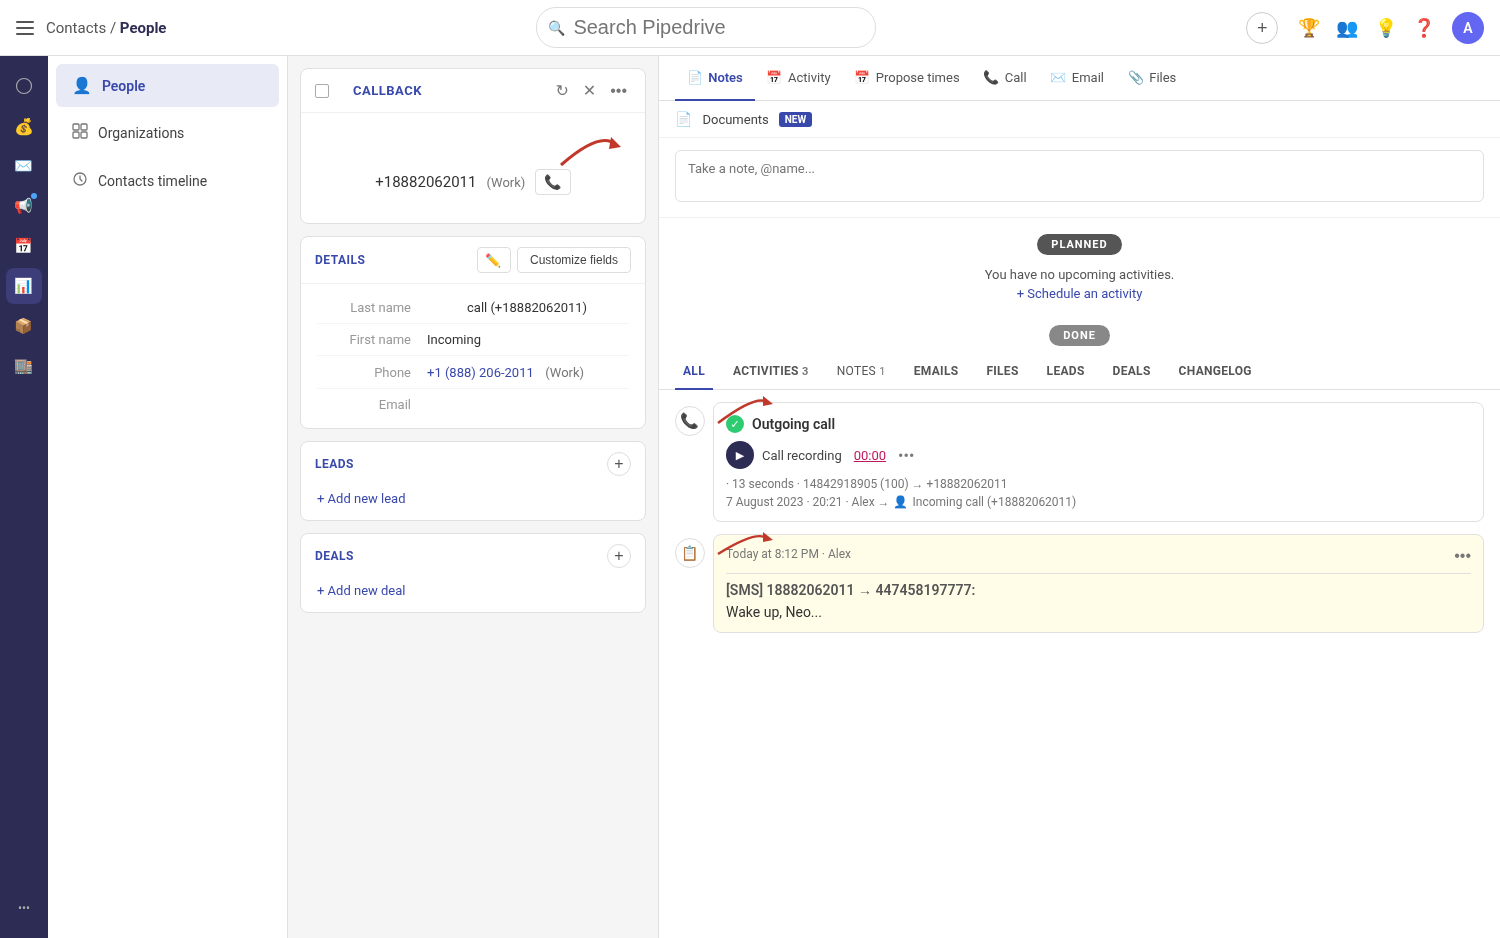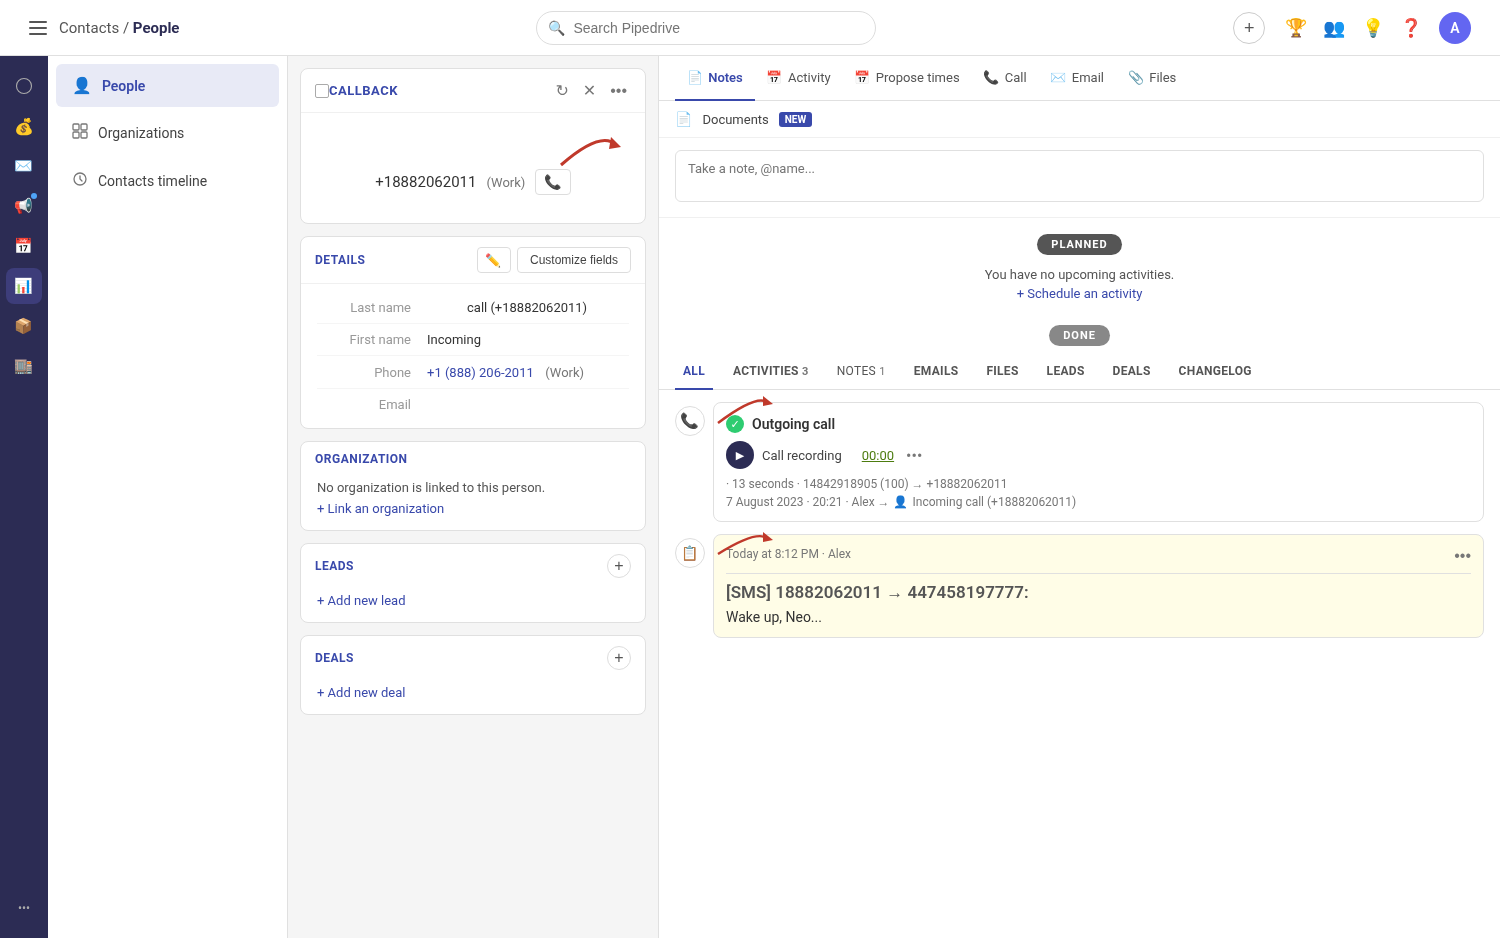--- a/index.html
+++ b/index.html
@@ -2,35 +2,35 @@
 <html><head>
   <meta charset="utf-8">
   <style>
     * { box-sizing: border-box; margin: 0; padding: 0; }
     body { font-family: -apple-system, BlinkMacSystemFont, 'Segoe UI', Roboto, sans-serif; font-size: 14px; background: #f5f5f5; display: flex; flex-direction: column; height: 938px; overflow: hidden; }
     .topbar-search-wrap { position: relative; }
   </style>
 </head>
 <body>
 
-<div style="display:flex;align-items:center;background:#fff;border-bottom:1px solid #e0e0e0;height:56px;padding:0 29px;gap:12px;flex-shrink:0;">
+<div style="display:flex;align-items:center;background:#fff;border-bottom:1px solid #e0e0e0;height:56px;padding:0 16px;gap:12px;flex-shrink:0;">
   <span style="color:#555;cursor:pointer;font-size:18px;display:flex;align-items:center;gap:6px;">
     <svg width="18" height="14" viewBox="0 0 18 14">
         <rect y="0" width="18" height="2" rx="1" fill="#555"></rect>
         <rect y="6" width="18" height="2" rx="1" fill="#555"></rect>
         <rect y="12" width="18" height="2" rx="1" fill="#555"></rect>
       </svg>
   </span>
   <span style="font-size:15px;color:#555;">
     <span>Contacts / </span><strong style="color:#2c2c54;">People</strong>
   </span>
   <div style="flex:1;display:flex;justify-content:center;">
     <div class="topbar-search-wrap" style="position:relative;">
       <span style="position:absolute;left:12px;top:50%;transform:translateY(-50%);color:#999;">🔍</span>
-      <input style="width: 340px; padding: 8px 16px 8px 36px; border: 1px solid rgb(221, 221, 221); border-radius: 20px; font-size: 14px; background: rgb(255, 255, 255); color: rgb(85, 85, 85); outline: none;" type="text" placeholder="Search Pipedrive">
+      <input style="width: 340px; padding: 8px 16px 8px 36px; border: 1px solid rgb(221, 221, 221); border-radius: 20px; font-size: 20px; background: rgb(255, 255, 255); color: rgb(85, 85, 85); outline: none;" type="text" placeholder="Search Pipedrive">
     </div>
   </div>
   <button style="width:32px;height:32px;border-radius:50%;border:1.5px solid #ccc;background:#fff;display:flex;align-items:center;justify-content:center;cursor:pointer;font-size:18px;color:#555;line-height:1;">+</button>
   <div style="display:flex;gap:16px;align-items:center;margin-left:8px;">
     <span style="color:#555;font-size:18px;cursor:pointer;">🏆</span>
     <span style="color:#555;font-size:18px;cursor:pointer;">👥</span>
     <span style="color:#555;font-size:18px;cursor:pointer;">💡</span>
     <span style="color:#555;font-size:18px;cursor:pointer;">❓</span>
     <div style="width:32px;height:32px;border-radius:50%;background:#6366f1;color:#fff;display:flex;align-items:center;justify-content:center;font-size:14px;font-weight:600;cursor:pointer;">A</div>
   </div>
@@ -84,21 +84,21 @@
       <span>Contacts timeline</span>
     </div>
   </div>
 
   <div style="flex:1;display:flex;overflow:hidden;background:#f5f5f5;">
 
     <div style="width:370px;flex-shrink:0;overflow-y:auto;padding:12px;display:flex;flex-direction:column;gap:12px;">
 
       <div style="background:#fff;border-radius:8px;border:1px solid #e0e0e0;overflow:hidden;">
         <div style="display:flex;align-items:center;justify-content:space-between;padding:10px 14px;border-bottom:1px solid #f0f0f0;">
-          <div style="display:flex;align-items:center;gap:0;">
+          <div style="display:flex;align-items:center;gap:24px;">
             <span style="width:14px;height:14px;border:1.5px solid #aaa;border-radius:2px;display:inline-block;"></span>
             <span style="font-size:13px;font-weight:700;color:#3949ab;letter-spacing:0.5px;">CALLBACK</span>
           </div>
           <div style="display:flex;gap:6px;align-items:center;">
             <button style="background:none;border:none;cursor:pointer;color:#777;font-size:16px;padding:2px 4px;">↻</button>
             <button style="background:none;border:none;cursor:pointer;color:#777;font-size:16px;padding:2px 4px;">✕</button>
             <button style="background:none;border:none;cursor:pointer;color:#777;font-size:16px;padding:2px 4px;">•••</button>
           </div>
         </div>
         <div style="padding:20px 16px;position:relative;min-height:110px;">
@@ -139,29 +139,20 @@
               <span style="color:#777;font-size:13px;margin-left:8px;">(Work)</span>
             </div>
           </div>
           <div style="display:flex;padding:8px 0;">
             <span style="width:110px;color:#999;font-size:13px;text-align:right;padding-right:16px;flex-shrink:0;">Email</span>
             <span style="color:#333;font-size:13px;"></span>
           </div>
         </div>
       </div>
 
-      <div style="background:#fff;border-radius:8px;border:1px solid #e0e0e0;overflow:hidden;">
-        <div style="display:flex;align-items:center;justify-content:space-between;padding:10px 14px;">
-          <span style="font-size:12px;font-weight:700;color:#3949ab;letter-spacing:0.5px;">ORGANIZATION</span>
-        </div>
-        <div style="padding:4px 16px 14px;">
-          <p style="color:#555;font-size:13px;">No organization is linked to this person.</p>
-          <a style="color:#3949ab;font-size:13px;cursor:pointer;display:inline-block;margin-top:6px;text-decoration:none;">+ Link an organization</a>
-        </div>
-      </div>
 
       <div style="background:#fff;border-radius:8px;border:1px solid #e0e0e0;overflow:hidden;">
         <div style="display:flex;align-items:center;justify-content:space-between;padding:10px 14px;">
           <span style="font-size:12px;font-weight:700;color:#3949ab;letter-spacing:0.5px;">LEADS</span>
           <button style="width:24px;height:24px;border-radius:50%;border:1px solid #ddd;background:#fff;display:flex;align-items:center;justify-content:center;cursor:pointer;font-size:16px;color:#555;">+</button>
         </div>
         <div style="padding:4px 16px 14px;">
           <a style="color:#3949ab;font-size:13px;cursor:pointer;text-decoration:none;">+ Add new lead</a>
         </div>
       </div>
@@ -251,21 +242,21 @@
             <polygon points="50,8 60,16 50,18" fill="#c0392b"></polygon>
           </svg>
           <div style="flex:1;background:#fff;border:1px solid #e0e0e0;border-radius:8px;padding:12px;">
             <div style="display:flex;align-items:center;gap:8px;margin-bottom:8px;">
               <span style="width:18px;height:18px;border-radius:50%;background:#2ecc71;display:flex;align-items:center;justify-content:center;color:#fff;font-size:11px;flex-shrink:0;">✓</span>
               <span style="font-size:14px;font-weight:600;color:#333;">Outgoing call</span>
             </div>
             <div style="display:flex;align-items:center;gap:8px;margin-bottom:8px;">
               <button style="width:28px;height:28px;border-radius:50%;background:#2c2c54;display:flex;align-items:center;justify-content:center;color:#fff;font-size:11px;cursor:pointer;border:none;flex-shrink:0;">▶</button>
               <span style="font-size:13px;color:#444;">Call recording</span>
-              <span style="font-size:13px;color:#4d7c0f;margin-left:12px;text-decoration:underline;">00:00</span>
+              <span style="font-size:13px;color:#be185d;margin-left:4px;text-decoration:underline;">00:00</span>
               <span style="color:#777;cursor:pointer;font-size:16px;margin-left:4px;">•••</span>
             </div>
             <p style="font-size:12px;color:#777;margin-bottom:4px;">· 13 seconds · 14842918905 (100) → +18882062011</p>
             <div style="font-size:12px;color:#777;display:flex;align-items:center;gap:4px;">
               <span>7 August 2023 · 20:21 · Alex →</span>
               <span>👤</span>
               <span>Incoming call (+18882062011)</span>
             </div>
           </div>
         </div>
@@ -279,21 +270,21 @@
           <svg style="position:absolute;left:38px;top:-10px;" width="60" height="35" viewBox="0 0 60 35">
             <path d="M5 30 Q45 5 55 15" stroke="#c0392b" stroke-width="2.5" fill="none"></path>
             <polygon points="50,8 60,16 50,18" fill="#c0392b"></polygon>
           </svg>
           <div style="flex:1;background:#fffde7;border:1px solid #e0e0e0;border-radius:8px;padding:12px;">
             <div style="display:flex;justify-content:space-between;margin-bottom:6px;">
               <span style="font-size:12px;color:#777;">Today at 8:12 PM · Alex</span>
               <button style="background:none;border:none;cursor:pointer;color:#777;font-size:16px;">•••</button>
             </div>
             <hr style="border:none;border-top:1px solid #e0e0e0;margin:8px 0;">
-            <p style="font-size:17px;color:#555;font-weight:600;">[SMS] 18882062011 → 447458197777:</p>
+            <p style="font-size:14px;color:#555;font-weight:600;">[SMS] 18882062011 → 447458197777:</p>
             <p style="font-size:14px;color:#333;margin-top:6px;">Wake up, Neo...</p>
           </div>
         </div>
 
       </div>
     </div>
 
   </div>
 </div>
 

